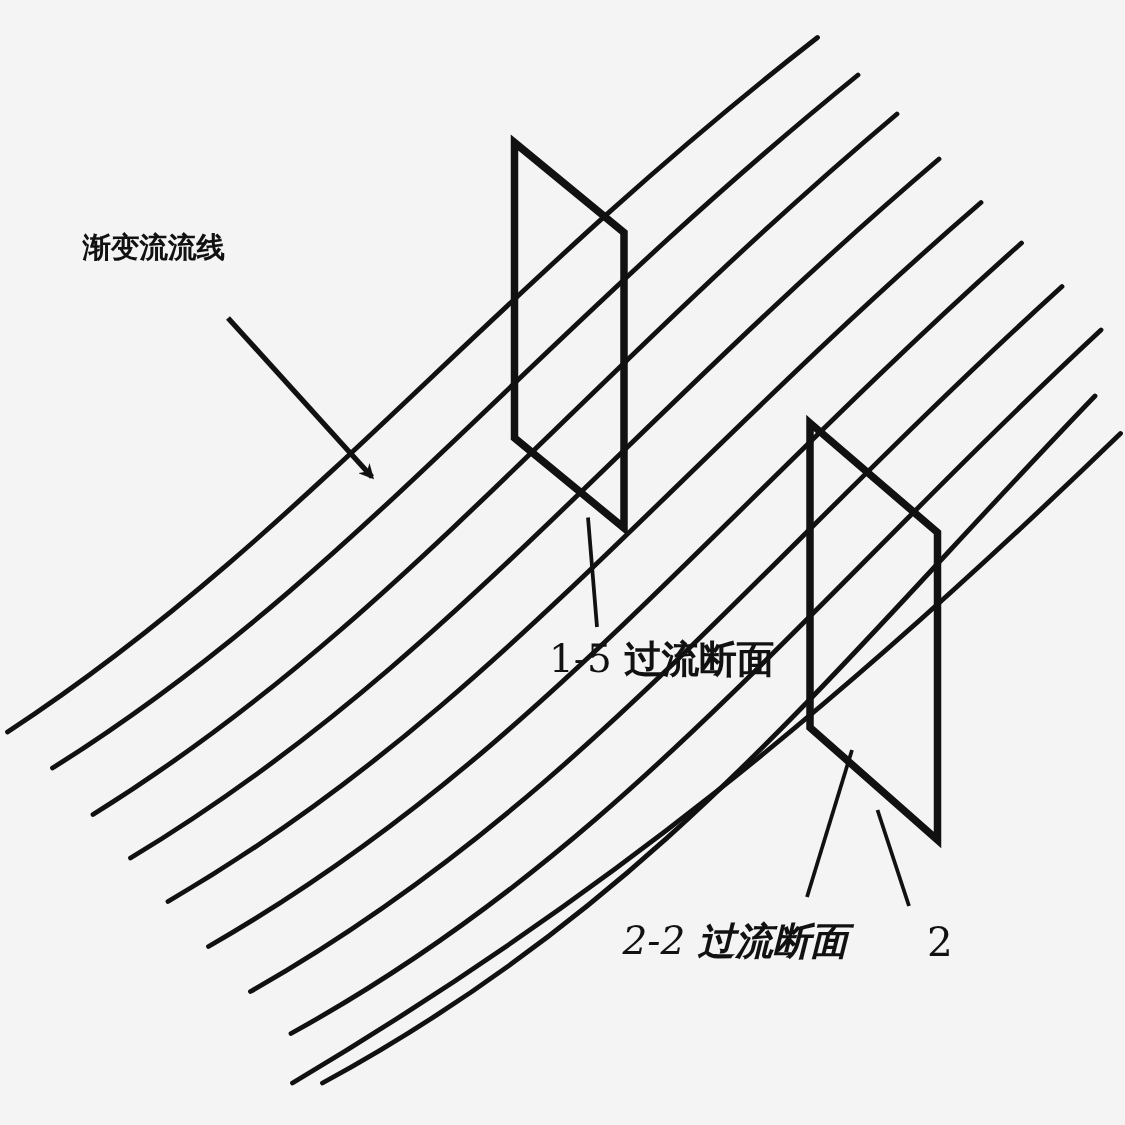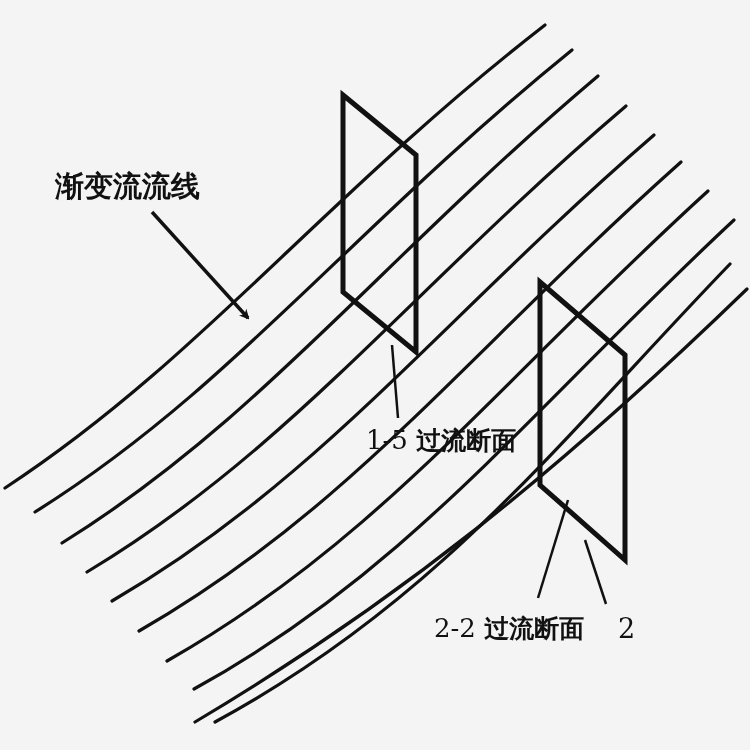--- a/index.html
+++ b/index.html
@@ -35,25 +35,25 @@
       <polygon points="540,282 625,355 625,560 540,485" fill="none" stroke="#111111" stroke-width="5" stroke-linejoin="miter"></polygon>
     </g>
   <g id="leaders">
       <line x1="152" y1="212" x2="248" y2="318" stroke="#111111" stroke-width="3.5" marker-end="url(#arrowhead)"></line>
       <line x1="392" y1="345" x2="398" y2="418" stroke="#111111" stroke-width="2.5"></line>
       <line x1="568" y1="500" x2="538" y2="598" stroke="#111111" stroke-width="2.5"></line>
       <line x1="585" y1="540" x2="606" y2="604" stroke="#111111" stroke-width="2.5"></line>
     </g>
 </svg>
 
-<div class="label label-cn" style="left:55px;top:172px;font-size:29px;">渐变流流线</div>
+<div class="label label-cn" style="left:55px;top:156px;font-size:19px;">渐变流流线</div>
 
 <div class="label" style="left:366px;top:427px;font-size:26px;">
   <span class="label-num">1-5</span>
   <span class="label-cn" style="font-size:25px;">过流断面</span>
 </div>
 
-<div class="label" style="left:434px;top:615px;font-size:26px;">
+<div class="label" style="left:415px;top:615px;font-size:26px;font-style:italic;">
   <span class="label-num">2-2</span>
   <span class="label-cn" style="font-size:25px;">过流断面</span>
 </div>
 
 <div class="label label-num" style="left:618px;top:615px;font-size:27px;">2</div>
 
 </body></html>

